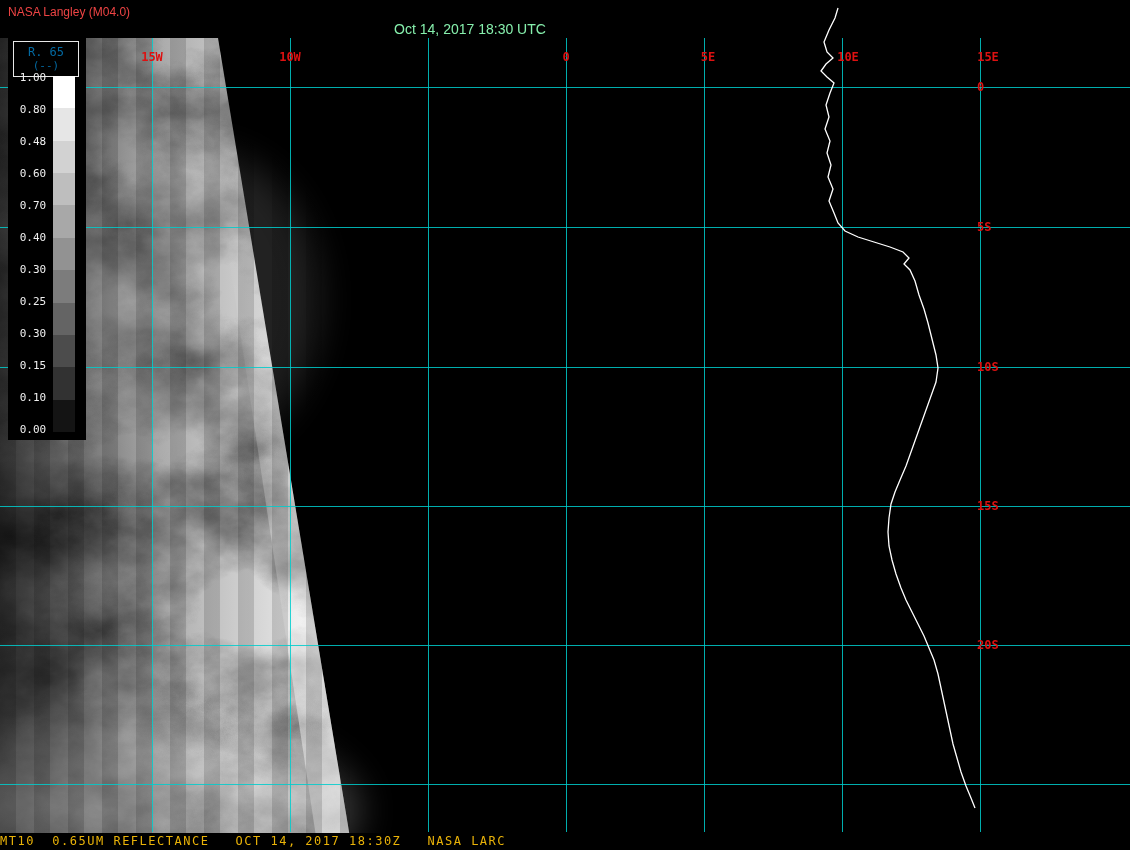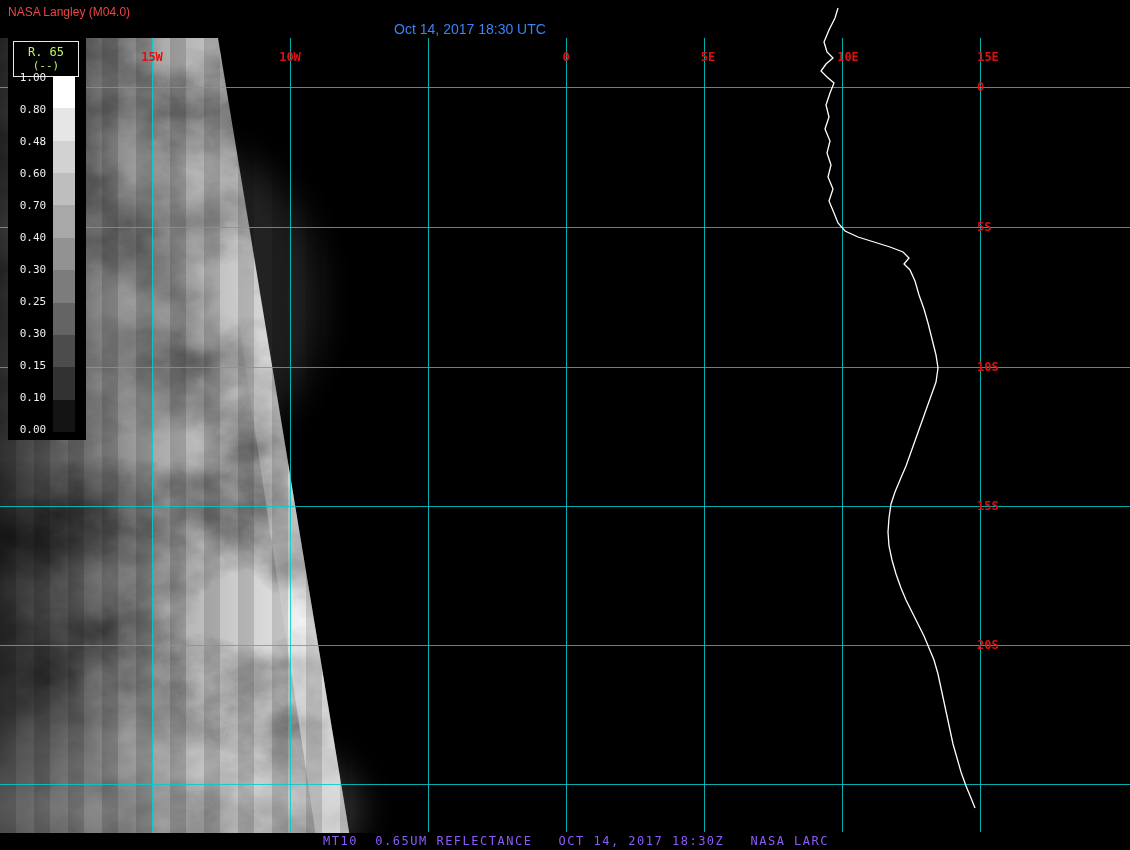--- a/index.html
+++ b/index.html
@@ -13,58 +13,58 @@
     position:absolute;left:0;top:38px;width:350px;height:812px;z-index:1;
     background:repeating-linear-gradient(90deg,rgba(0,0,0,0.14) 0 16px,rgba(0,0,0,0) 16px 34px);
   }
   .vline{position:absolute;top:38px;height:794px;width:1px;background:rgba(0,205,205,0.85);z-index:2;}
   .hline{position:absolute;left:0;width:1130px;height:1px;background:rgba(0,205,205,0.85);z-index:2;}
   .title{
     position:absolute;top:2px;left:0;width:940px;text-align:center;color:#efefef;
     font:15px "Liberation Sans",sans-serif;z-index:5;
   }
   .subtitle{
-    position:absolute;top:21px;left:0;width:940px;text-align:center;color:#3b82f6;
+    position:absolute;top:21px;left:0;width:940px;text-align:center;color:#86efac;
     font:14px "Liberation Sans",sans-serif;z-index:5;
   }
   .credit{
     position:absolute;top:5px;left:8px;color:#ef4444;
     font:12px "Liberation Sans",sans-serif;z-index:5;
   }
   .lon{
     position:absolute;top:22px;transform:translateX(-50%);color:#dd1111;
     font:bold 12px "DejaVu Sans Mono",monospace;z-index:5;margin-top:28px;
   }
   .lat{
     position:absolute;left:977px;transform:translateY(-50%);color:#dd1111;
     font:bold 12px "DejaVu Sans Mono",monospace;z-index:5;
   }
   .cbar{position:absolute;left:8px;top:38px;width:78px;height:402px;background:#000;z-index:6;}
   .cbar-box{
     position:absolute;left:5px;top:3px;width:64px;height:34px;border:1px solid #e8e8e8;
-    color:#bef264;text-align:center;
+    color:#0369a1;text-align:center;
   }
   .cbar-name{font:12px "DejaVu Sans Mono",monospace;margin-top:3px;}
   .cbar-units{font:11px "DejaVu Sans Mono",monospace;}
   .cbar-tick{
     position:absolute;left:7px;width:36px;color:#f0f0f0;
     font:11px "DejaVu Sans Mono",monospace;line-height:12px;text-align:center;
   }
   .cbar-ramp{
     position:absolute;left:45px;top:38px;width:22px;height:356px;
     background:linear-gradient(to bottom,
       #ffffff 0% 9.09%, #e6e6e6 9.09% 18.18%, #d2d2d2 18.18% 27.27%,
       #bebebe 27.27% 36.36%, #a8a8a8 36.36% 45.45%, #929292 45.45% 54.55%,
       #7c7c7c 54.55% 63.64%, #646464 63.64% 72.73%, #4c4c4c 72.73% 81.82%,
       #323232 81.82% 90.91%, #141414 90.91% 100%);
   }
   .footer{position:absolute;left:0;bottom:0;width:1130px;height:17px;background:#000;z-index:7;}
   .footer-text{
-    text-align:center;color:#8b5cf6;font:12px "DejaVu Sans Mono",monospace;
-    letter-spacing:1.5px;line-height:16px;white-space:pre;padding-left:22px;
+    text-align:left;color:#eab308;font:12px "DejaVu Sans Mono",monospace;
+    letter-spacing:1.5px;line-height:16px;white-space:pre;
   }
 </style>
 </head>
 <body>
 
 <div class="stage">
 
   <svg class="layer" width="1130" height="850" viewBox="0 0 1130 850">
     <defs>
       <filter id="fCloud" x="-10%" y="-10%" width="120%" height="120%">

